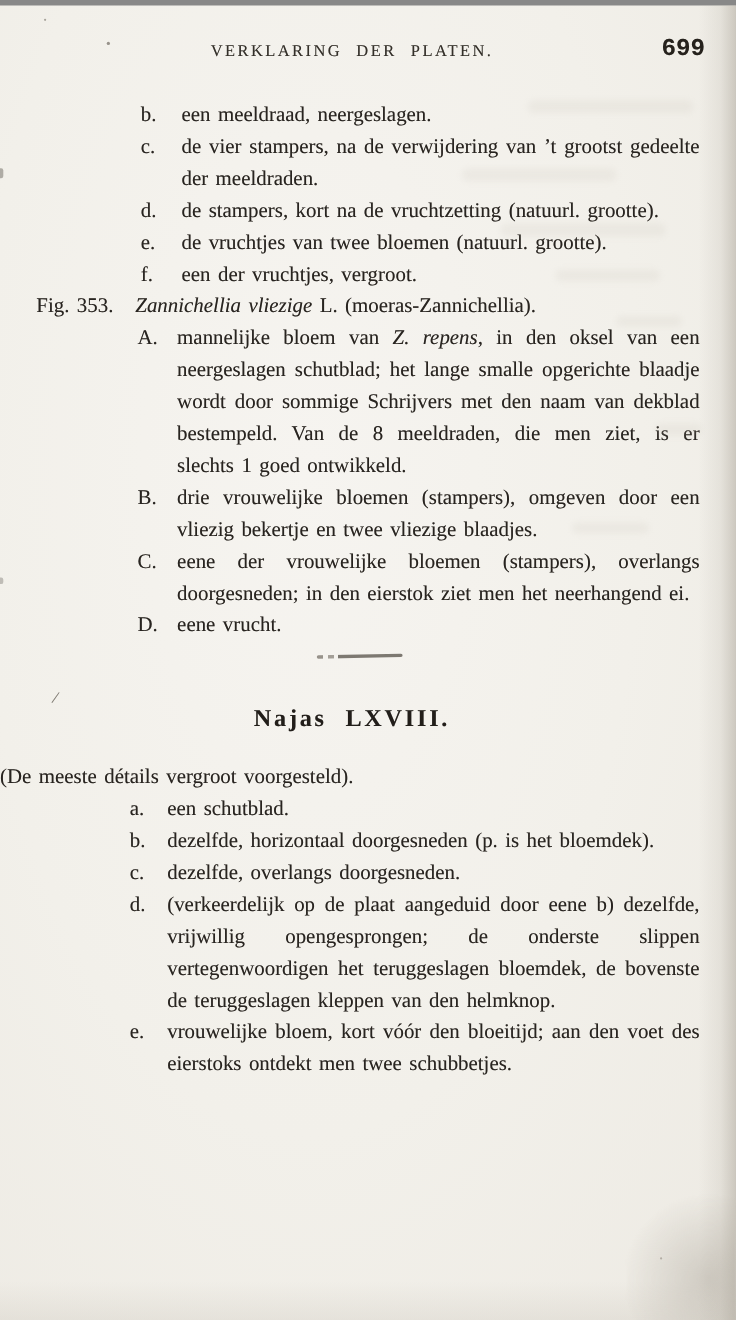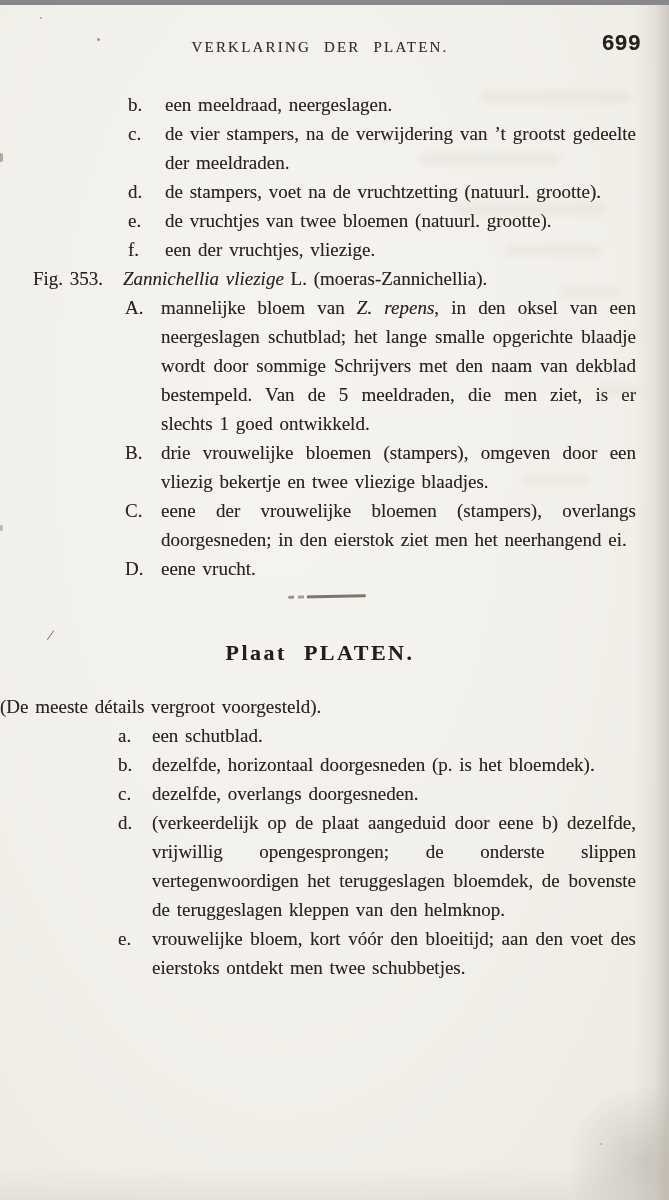--- a/index.html
+++ b/index.html
@@ -102,43 +102,43 @@
     <span class="item-text"><span>een meeldraad, neergeslagen.</span></span>
   </div>
 
   <div class="item">
     <span class="item-label">c.</span>
     <span class="item-text"><span>de vier stampers, na de verwijdering van ’t grootst gedeelte der meeldraden.</span></span>
   </div>
 
   <div class="item">
     <span class="item-label">d.</span>
-    <span class="item-text"><span>de stampers, voet na de vruchtzetting (natuurl. grootte).</span></span>
+    <span class="item-text"><span>de stampers, kort na de vruchtzetting (natuurl. grootte).</span></span>
   </div>
 
   <div class="item">
     <span class="item-label">e.</span>
     <span class="item-text"><span>de vruchtjes van twee bloemen (natuurl. grootte).</span></span>
   </div>
 
   <div class="item">
     <span class="item-label">f.</span>
-    <span class="item-text"><span>een der vruchtjes, vliezige.</span></span>
+    <span class="item-text"><span>een der vruchtjes, vergroot.</span></span>
   </div>
 </section>
 
     <section>
       <div class="fig-entry fig-entry-353">
         <span class="fig-label">Fig. 353.</span>
         <span class="fig-title"><span class="seg-italic">Zannichellia vliezige</span><span> L. (moeras-Zannichellia).</span></span>
       </div>
       <div class="sec-353" id="list-353">
   <div class="item">
     <span class="item-label">A.</span>
-    <span class="item-text"><span>mannelijke bloem van </span><span class="seg-italic">Z. repens</span><span>, in den oksel van een neergeslagen schutblad; het lange smalle opgerichte blaadje wordt door sommige Schrijvers met den naam van dekblad bestempeld. Van de 5 meeldraden, die men ziet, is er slechts 1 goed ontwikkeld.</span></span>
+    <span class="item-text"><span>mannelijke bloem van </span><span class="seg-italic">Z. repens</span><span>, in den oksel van een neergeslagen schutblad; het lange smalle opgerichte blaadje wordt door sommige Schrijvers met den naam van dekblad bestempeld. Van de 8 meeldraden, die men ziet, is er slechts 1 goed ontwikkeld.</span></span>
   </div>
 
   <div class="item">
     <span class="item-label">B.</span>
     <span class="item-text"><span>drie vrouwelijke bloemen (stampers), omgeven door een vliezig bekertje en twee vliezige blaadjes.</span></span>
   </div>
 
   <div class="item">
     <span class="item-label">C.</span>
     <span class="item-text"><span>eene der vrouwelijke bloemen (stampers), overlangs doorgesneden; in den eierstok ziet men het neerhangend ei.</span></span>
@@ -146,21 +146,21 @@
 
   <div class="item">
     <span class="item-label">D.</span>
     <span class="item-text"><span>eene vrucht.</span></span>
   </div>
 </div>
     </section>
 
     <div class="divider"></div>
 
-    <h2 class="plate-heading">Plaat PLATEN.</h2>
+    <h2 class="plate-heading">Najas LXVIII.</h2>
     <p class="plate-subtitle">(De meeste détails vergroot voorgesteld).</p>
 
     <section>
       <div class="sec-354" id="list-354">
   <div class="item">
     <span class="item-label">a.</span>
     <span class="item-text"><span>een schutblad.</span></span>
   </div>
 
   <div class="item">

